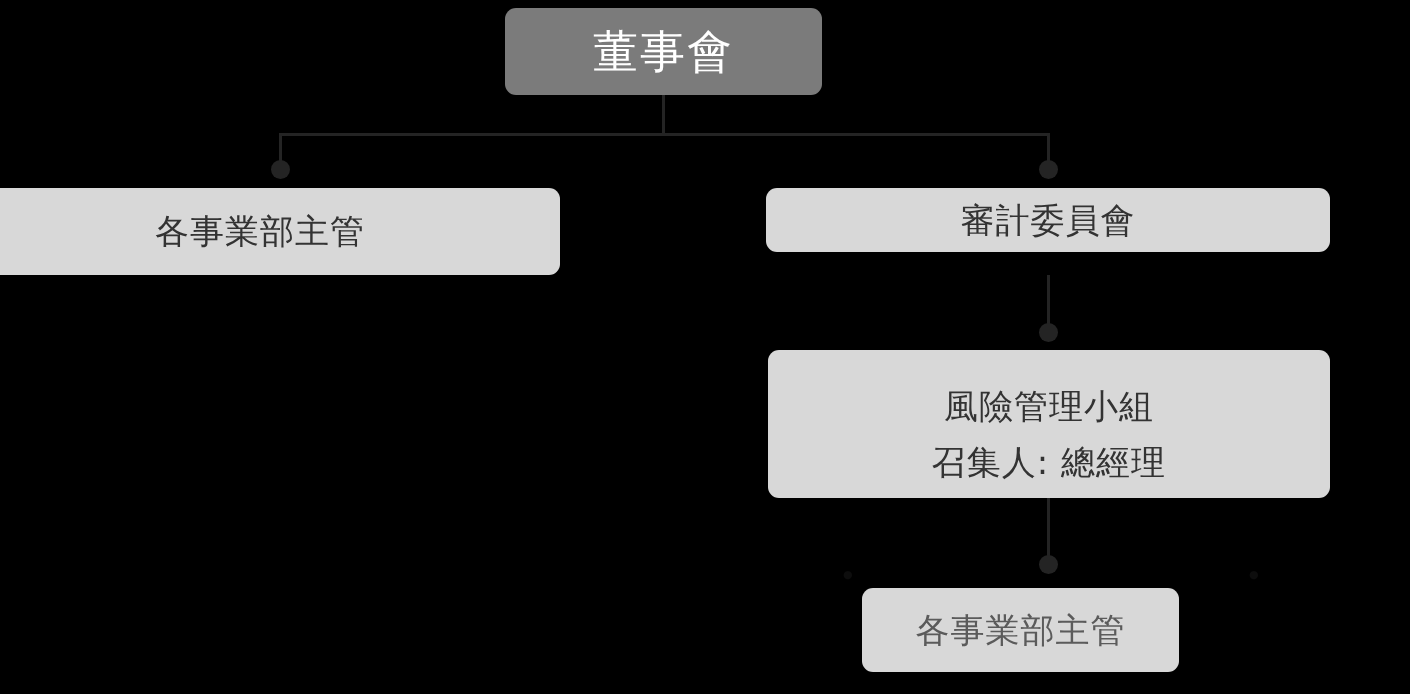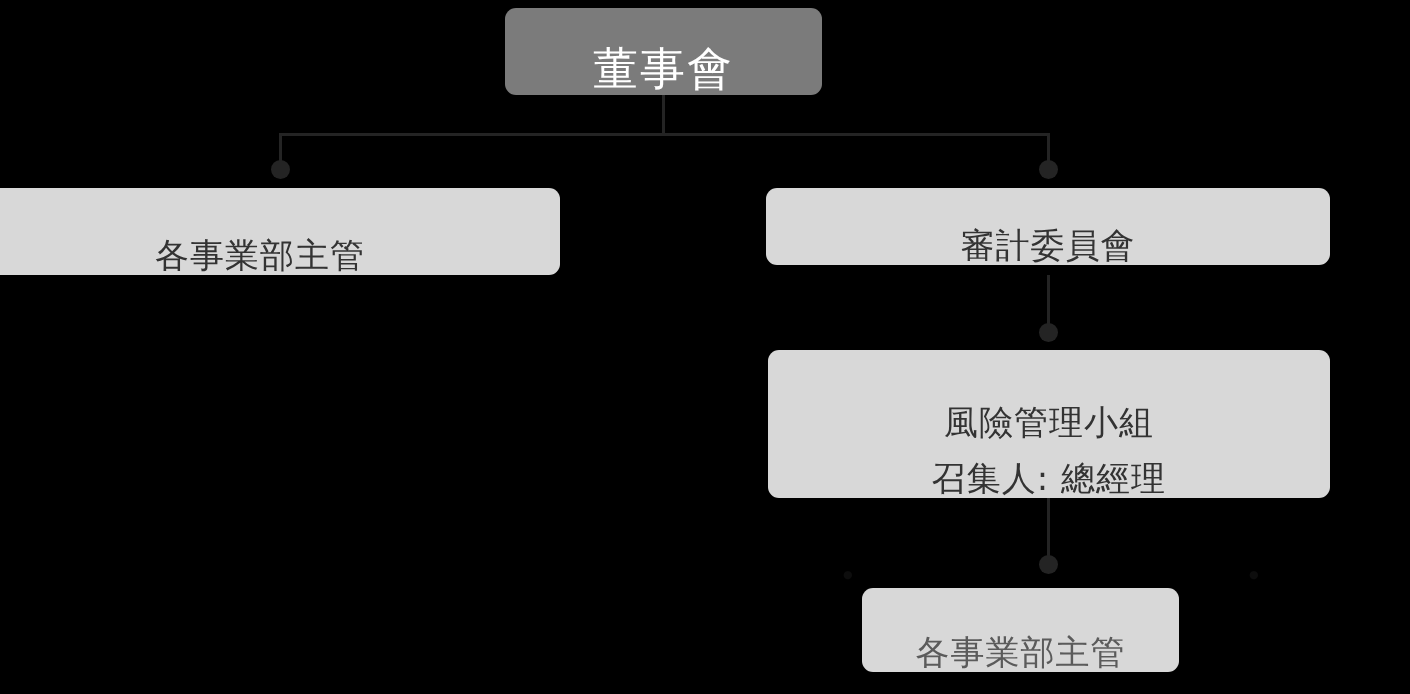--- a/index.html
+++ b/index.html
@@ -36,21 +36,21 @@
   }
 
   
   .node {
     position: absolute;
     box-sizing: border-box;
     border-radius: 11px;
     display: flex;
     flex-direction: column;
     align-items: center;
-    justify-content: flex-end;
+    justify-content: center;
     text-align: center;
     line-height: 1.18;
     white-space: pre;
   }
   .node-root {
     background: #7b7b7b;
     color: #ffffff;
     font-size: 45px;
     letter-spacing: 2px;
   }
@@ -58,21 +58,21 @@
     background: #d8d8d8;
     color: #333333;
     font-size: 34px;
     letter-spacing: 1px;
   }
   .node-group {
     background: #d8d8d8;
     color: #333333;
     font-size: 34px;
     letter-spacing: 1px;
-    justify-content: flex-end;
+    justify-content: center;
     padding-top: 20px;
   }
   .node-group .line2 { margin-top: 16px; }
   .node-leaf {
     background: #d8d8d8;
     color: #5b5b5b;
     font-size: 34px;
     letter-spacing: 1px;
   }
 
@@ -107,21 +107,21 @@
   <div class="artifact" style="left:1249px; top:568px;">●</div>
 
   <div class="node node-root" style="left:505px; top:8px; width:317px; height:87px;">
     <span>董事會</span>
   </div>
 
   <div class="node node-committee" style="left:-40px; top:188px; width:600px; height:87px;">
     <span>各事業部主管</span>
   </div>
 
-  <div class="node node-committee" style="left:766px; top:188px; width:564px; height:77px;">
+  <div class="node node-committee" style="left:766px; top:188px; width:564px; height:64px;">
     <span>審計委員會</span>
   </div>
 
   <div class="node node-group" style="left:768px; top:350px; width:562px; height:148px;">
     <span class="line1">風險管理小組</span>
     <span class="line2">召集人: 總經理</span>
   </div>
 
   <div class="node node-leaf" style="left:862px; top:588px; width:317px; height:84px;">
     <span>各事業部主管</span>

